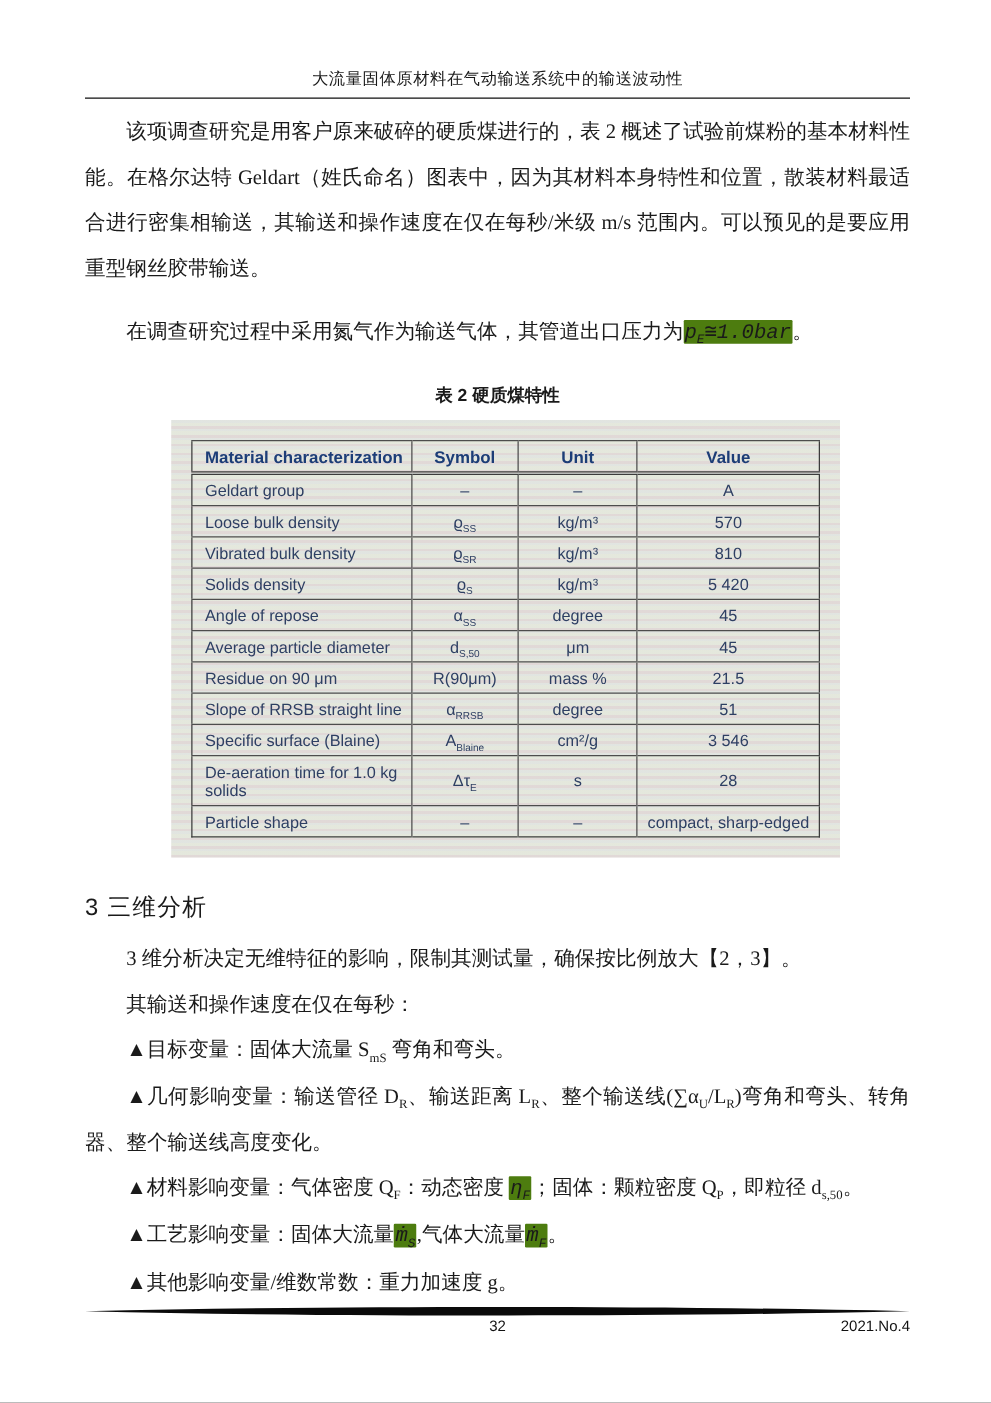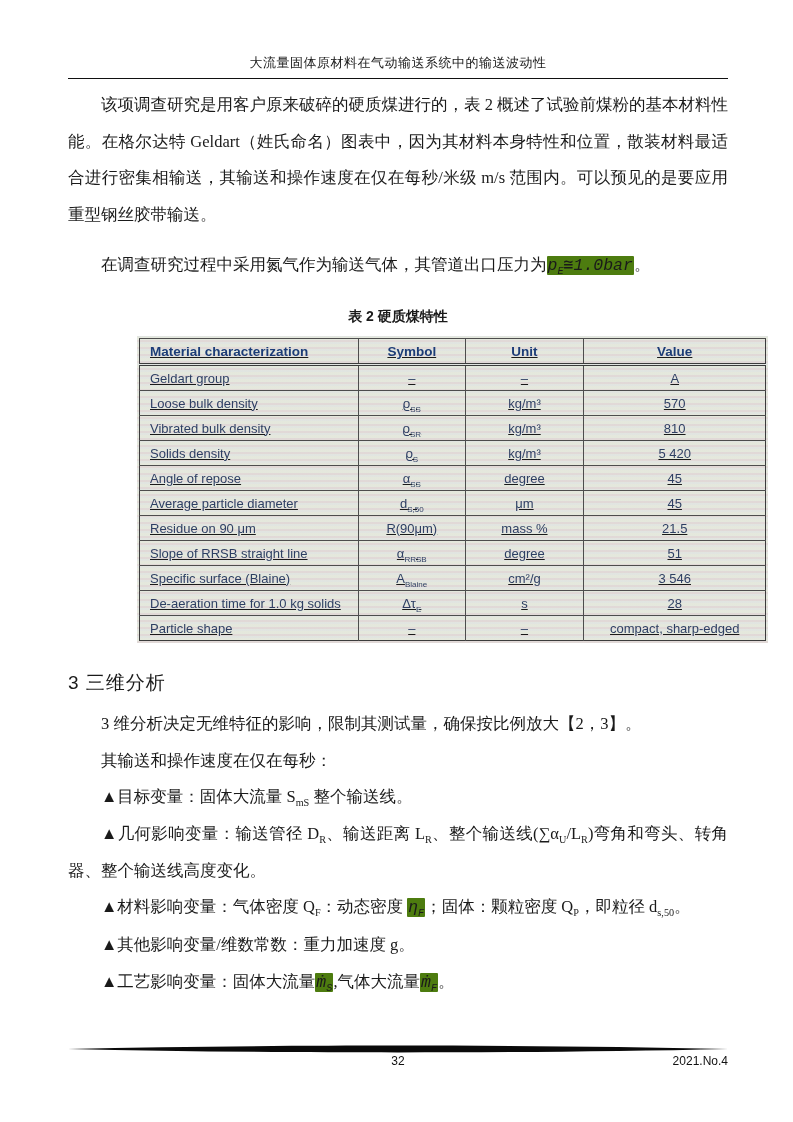--- a/index.html
+++ b/index.html
@@ -47,30 +47,29 @@
   }
   .table-caption{
     margin-top:24px;
     text-align:center;
     font-family:"Liberation Sans","DejaVu Sans",sans-serif;
     font-weight:bold;
     font-size:14px;
   }
   .table-wrap{
     margin:10px 0 0 69px;
-    width:631px;
+    width:535px;
     background:
       repeating-linear-gradient(0deg,
         rgba(213,182,197,.30) 0px, rgba(213,182,197,.30) 2px,
         rgba(224,231,215,.28) 2px, rgba(224,231,215,.28) 5px,
         rgba(206,215,231,.20) 5px, rgba(206,215,231,.20) 7px),
       #e6e8df;
-    padding:2px;
+    padding:16px;
     box-sizing:border-box;
-    text-decoration:underline;
   }
   table.mat{
     width:100%;
     border-collapse:collapse;
     font-family:"Liberation Sans","DejaVu Sans",sans-serif;
     font-size:13px;
     color:#2e3f63;
     border:1.5px solid #3c3c3c;
   }
   table.mat td, table.mat th{
@@ -216,25 +215,25 @@
             </tr>
           </tbody>
       </table>
     </div>
 
     <div class="section-heading">3 三维分析</div>
     <p class="para indent p3"><span>3 维分析决定无维特征的影响，限制其测试量，确保按比例放大【2，3】。</span></p>
     <p class="para indent"><span>其输送和操作速度在仅在每秒：</span></p>
 
     <div>
-        <p class="para indent bullet"><span>▲目标变量：固体大流量 S<sub>mS</sub></span><span> 整个输送线。</span></p>
+        <p class="para indent bullet"><span>▲目标变量：固体大流量 S<sub>mS</sub></span><span> 弯角和弯头。</span></p>
         <p class="para indent bullet"><span>▲几何影响变量：输送管径 D<sub>R</sub></span><span>、输送距离 L<sub>R</sub></span><span>、整个输送线(∑α<sub>U</sub></span><span>/L<sub>R</sub></span><span>)弯角和弯头、转角器、整个输送线高度变化。</span></p>
         <p class="para indent bullet"><span>▲材料影响变量：气体密度 Q<sub>F</sub></span><span>：动态密度 </span><span class="eq"><i>η<sub>F</sub></i></span><span>；固体：颗粒密度 Q<sub>P</sub></span><span>，即粒径 d<sub>s,50</sub></span><span>。</span></p>
+        <p class="para indent bullet"><span>▲工艺影响变量：固体大流量</span><span class="eq"><i>ṁ<sub>S</sub></i></span><span>,气体大流量</span><span class="eq"><i>ṁ<sub>F</sub></i></span><span>。</span></p>
         <p class="para indent bullet"><span>▲其他影响变量/维数常数：重力加速度 g。</span></p>
-        <p class="para indent bullet"><span>▲工艺影响变量：固体大流量</span><span class="eq"><i>ṁ<sub>S</sub></i></span><span>,气体大流量</span><span class="eq"><i>ṁ<sub>F</sub></i></span><span>。</span></p>
       </div>
 
   </div>
 
   <svg class="footer-line" viewBox="0 0 660 8" preserveAspectRatio="none">
     <path d="M0,4 C110,1.4 230,0.6 330,0.6 C430,0.6 550,1.4 660,4 C550,6.6 430,7.4 330,7.4 C230,7.4 110,6.6 0,4 Z" fill="#0a0a0a"></path>
   </svg>
   <div class="footer-text">
     <span class="page-number">32</span>
     <span class="issue-number">2021.No.4</span>

